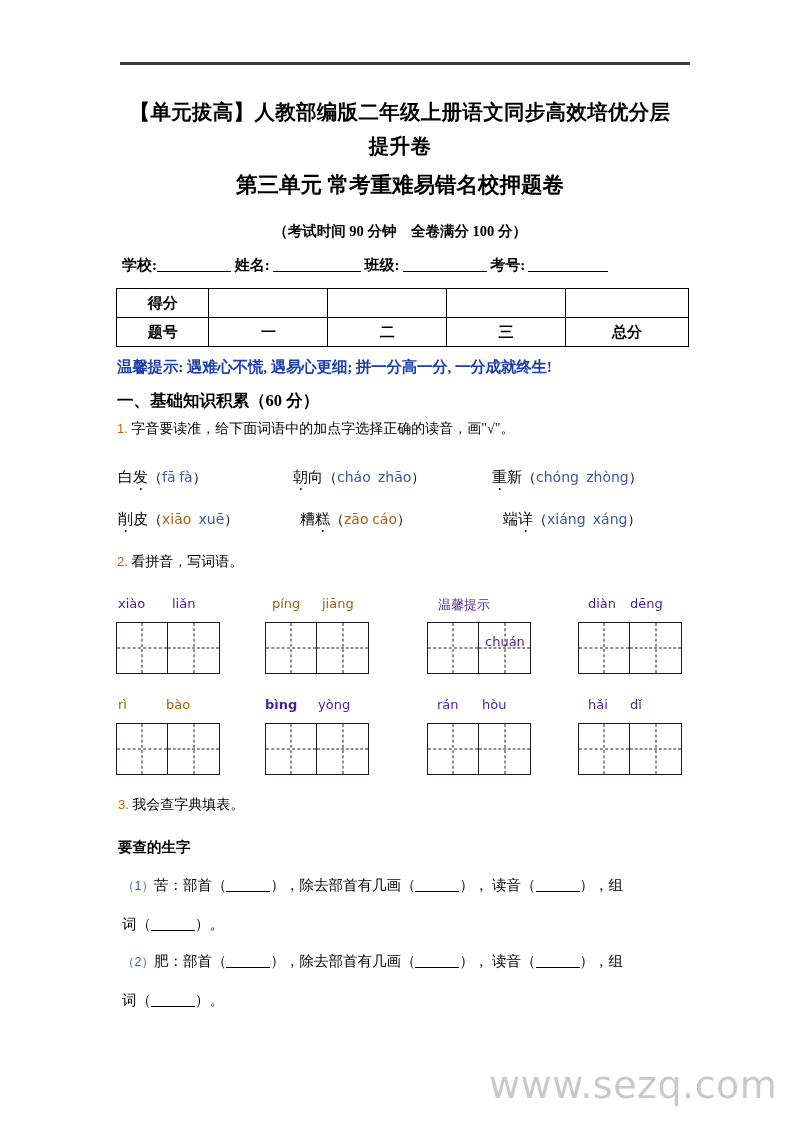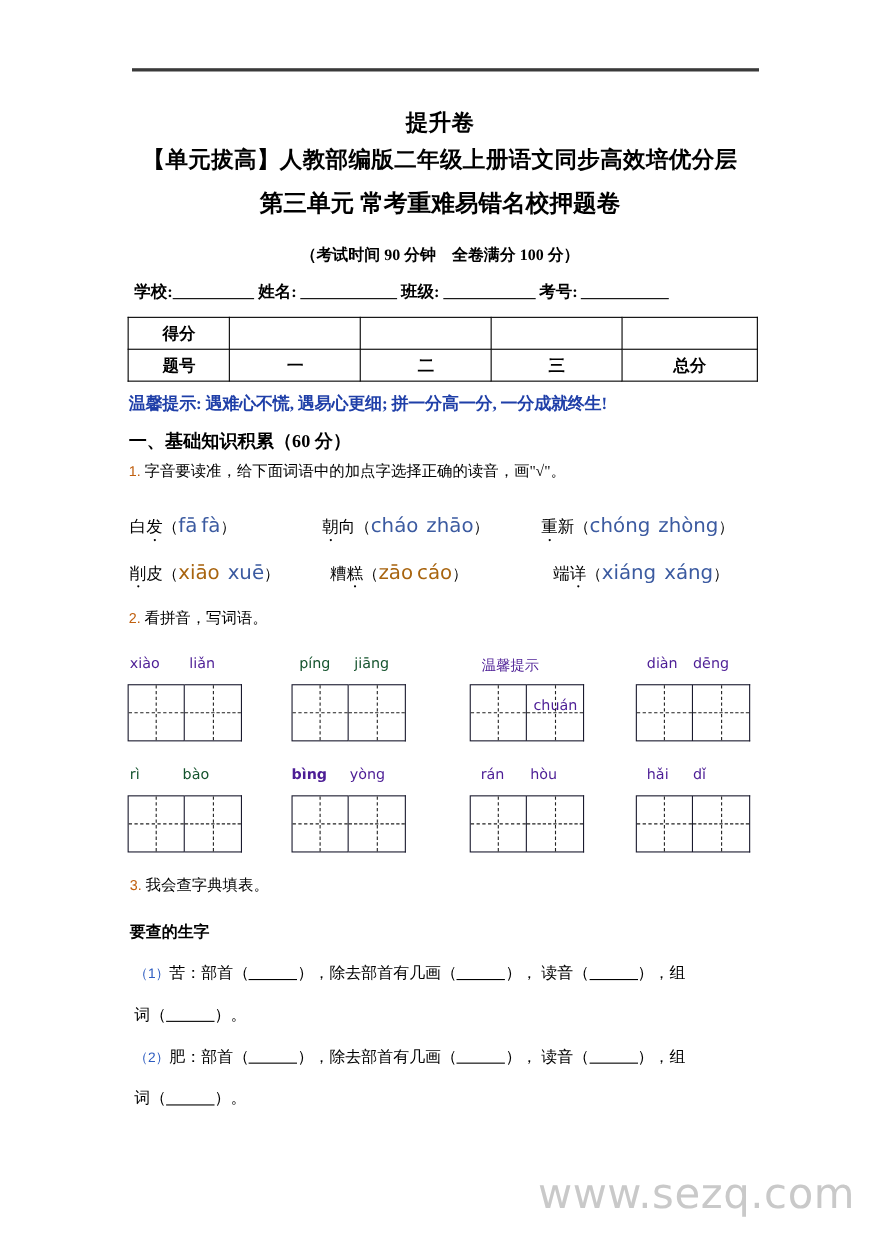--- a/index.html
+++ b/index.html
@@ -149,38 +149,38 @@
     left: 50%;
     bottom: -3px;
     transform: translateX(-50%);
     width: 2.5px; height: 2.5px;
     background: #000;
     border-radius: 50%;
   }
   .py {
     color: #3b5aa0;
     font-family: "DejaVu Sans", sans-serif;
-    font-size: 18px;
+    font-size: 14px;
   }
   .py-o { color: #a8640f; }
   .paren { font-size: 14px; }
 
   .pinyin-row {
     position: absolute;
     width: 800px;
     height: 20px;
   }
   .pinyin-lbl {
     position: absolute;
     font-family: "DejaVu Sans", sans-serif;
     font-size: 13px;
     color: #4c1d95;
     white-space: nowrap;
   }
-  .pinyin-lbl.orange { color: #14532d; }
+  .pinyin-lbl.orange { color: #a16207; }
 
   .grid-set {
     position: absolute;
     display: flex;
   }
   .tz {
     width: 52px;
     height: 52px;
     box-sizing: border-box;
     border: 1.4px solid #1a1a2e;
@@ -243,22 +243,22 @@
   }
 </style>
 </head>
 <body>
 
 <div class="page">
 
   <div class="top-rule"></div>
 
   <div class="title-block">
+    <div class="title-main">【单元拔高】人教部编版二年级上册语文同步高效培优分层</div>
     <div class="title-main">提升卷</div>
-    <div class="title-main">【单元拔高】人教部编版二年级上册语文同步高效培优分层</div>
     <div class="title-sub">第三单元 常考重难易错名校押题卷</div>
   </div>
 
   <div class="exam-meta">（考试时间 90 分钟　全卷满分 100 分）</div>
 
   <div class="info-line">
     <span class="lbl">学校:</span><span class="blank-ul b1"></span>
     <span class="lbl">姓名:</span><span class="blank-ul b2"></span>
     <span class="lbl">班级:</span><span class="blank-ul b3"></span>
     <span class="lbl">考号:</span><span class="blank-ul b4"></span>

